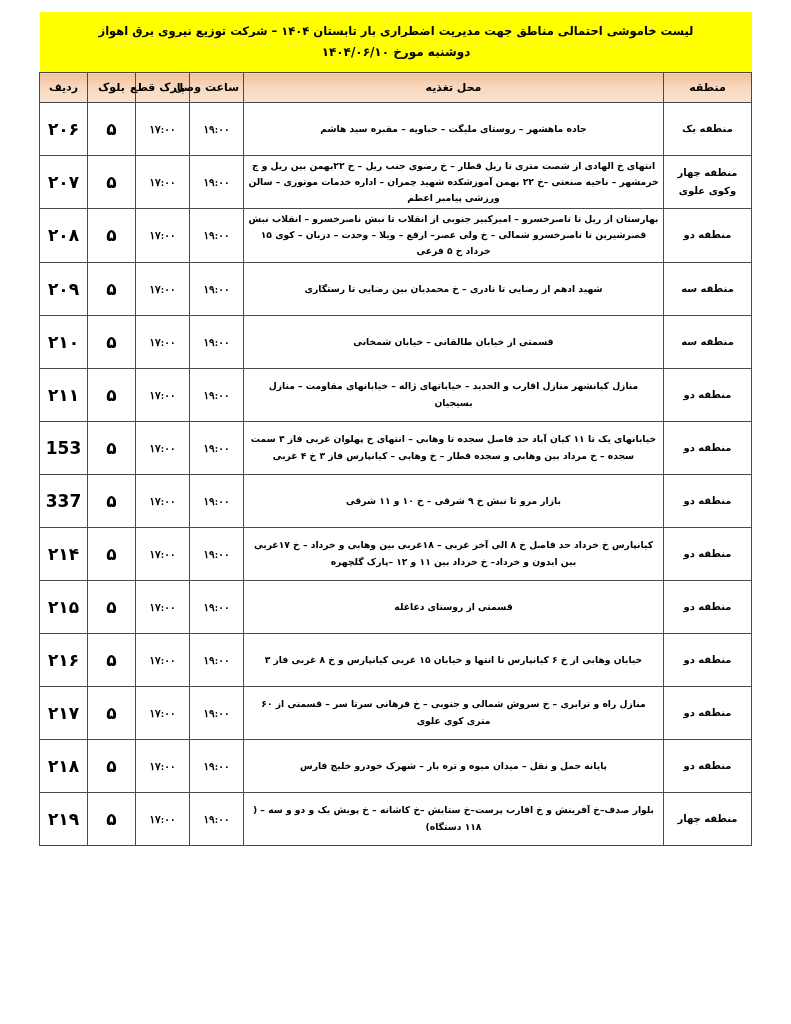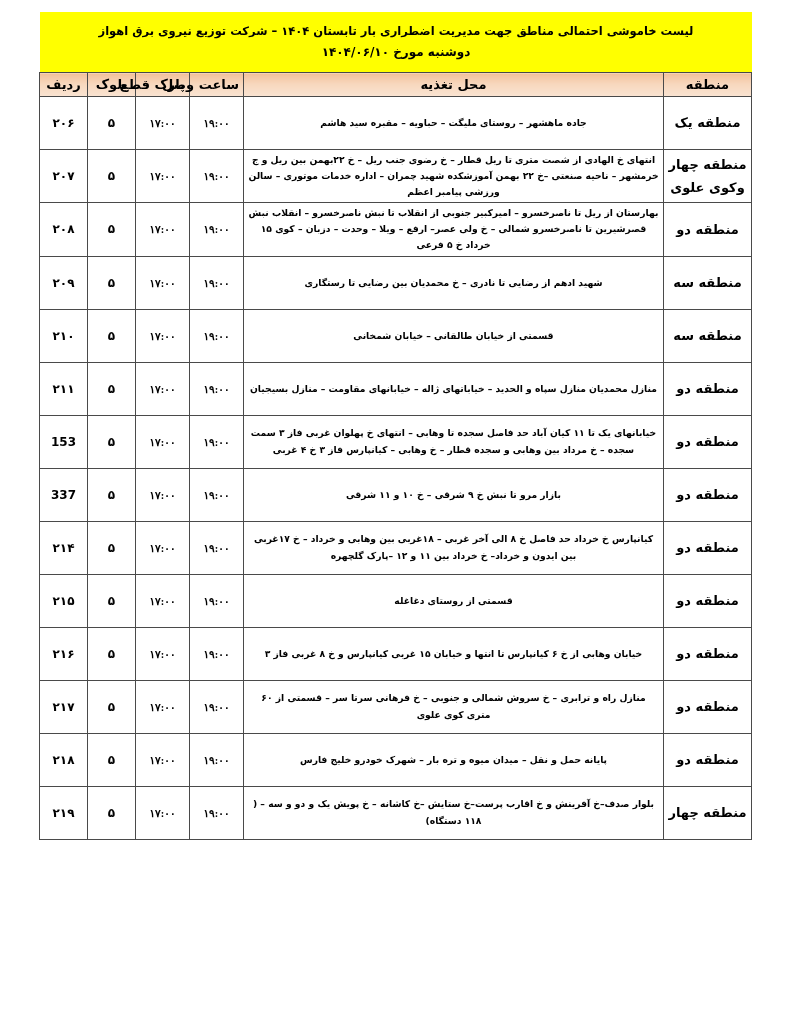--- a/index.html
+++ b/index.html
@@ -64,54 +64,54 @@
   table.outage td {
     border: 1px solid #4a4a4a;
     padding: 2px 4px;
     text-align: center;
     vertical-align: middle;
     color: #000000;
     box-sizing: border-box;
   }
   table.outage thead th {
     background: linear-gradient(to bottom, #f2c09a 0%, #f7d7bd 45%, #fae4d2 100%);
-    font-size: 13px;
-    font-weight: bold;
-    height: 24px;
+    font-size: 11px;
+    font-weight: bold;
+    height: 30px;
     line-height: 1.2;
     white-space: nowrap;
   }
   
   col.c-radif { width: 48px; }
   col.c-blok  { width: 48px; }
   col.c-ghat  { width: 54px; }
   col.c-vasl  { width: 54px; }
   col.c-mahal { width: 420px; }
   col.c-mant  { width: 88px; }
 
   td.num {
-    font-size: 12px;
+    font-size: 17px;
     font-weight: bold;
     white-space: nowrap;
   }
   td.time {
     font-size: 10.5px;
     font-weight: bold;
     white-space: nowrap;
     font-family: Liberation Serif, serif;
   }
   td.mahal {
     font-size: 9.2px;
     font-weight: bold;
     line-height: 1.75;
     padding: 6px 8px;
     text-align: center;
   }
   td.mantagheh {
-    font-size: 13px;
+    font-size: 10px;
     font-weight: bold;
     line-height: 1.8;
     padding: 4px 3px;
   }
   tbody tr { height: 53px; }
 </style>
 </head>
 <body>
 
 <div class="page">
@@ -177,21 +177,21 @@
           <tr>
             <td class="mantagheh">منطقه سه</td>
             <td class="mahal">قسمتی از خیابان طالقانی – خیابان شمخانی</td>
             <td class="time">۱۹:۰۰</td>
             <td class="time">۱۷:۰۰</td>
             <td class="num">۵</td>
             <td class="num">۲۱۰</td>
           </tr>
           <tr>
             <td class="mantagheh">منطقه دو</td>
-            <td class="mahal">منازل محمدیان منازل سپاه و الحدید – خیاباتهای ژاله – خیابانهای مقاومت – منازل بسیجیان</td>
+            <td class="mahal">منازل کیانشهر منازل اقارب و الحدید – خیاباتهای ژاله – خیابانهای مقاومت – منازل بسیجیان</td>
             <td class="time">۱۹:۰۰</td>
             <td class="time">۱۷:۰۰</td>
             <td class="num">۵</td>
             <td class="num">۲۱۱</td>
           </tr>
           <tr>
             <td class="mantagheh">منطقه دو</td>
             <td class="mahal">خیابانهای یک تا ۱۱ کیان آباد حد فاصل سجده تا وهابی – انتهای خ پهلوان غربی فاز ۳ سمت سجده – خ مرداد بین وهابی و سجده قطار – خ وهابی – کیانپارس فاز ۳ خ ۴ غربی</td>
             <td class="time">۱۹:۰۰</td>
             <td class="time">۱۷:۰۰</td>

